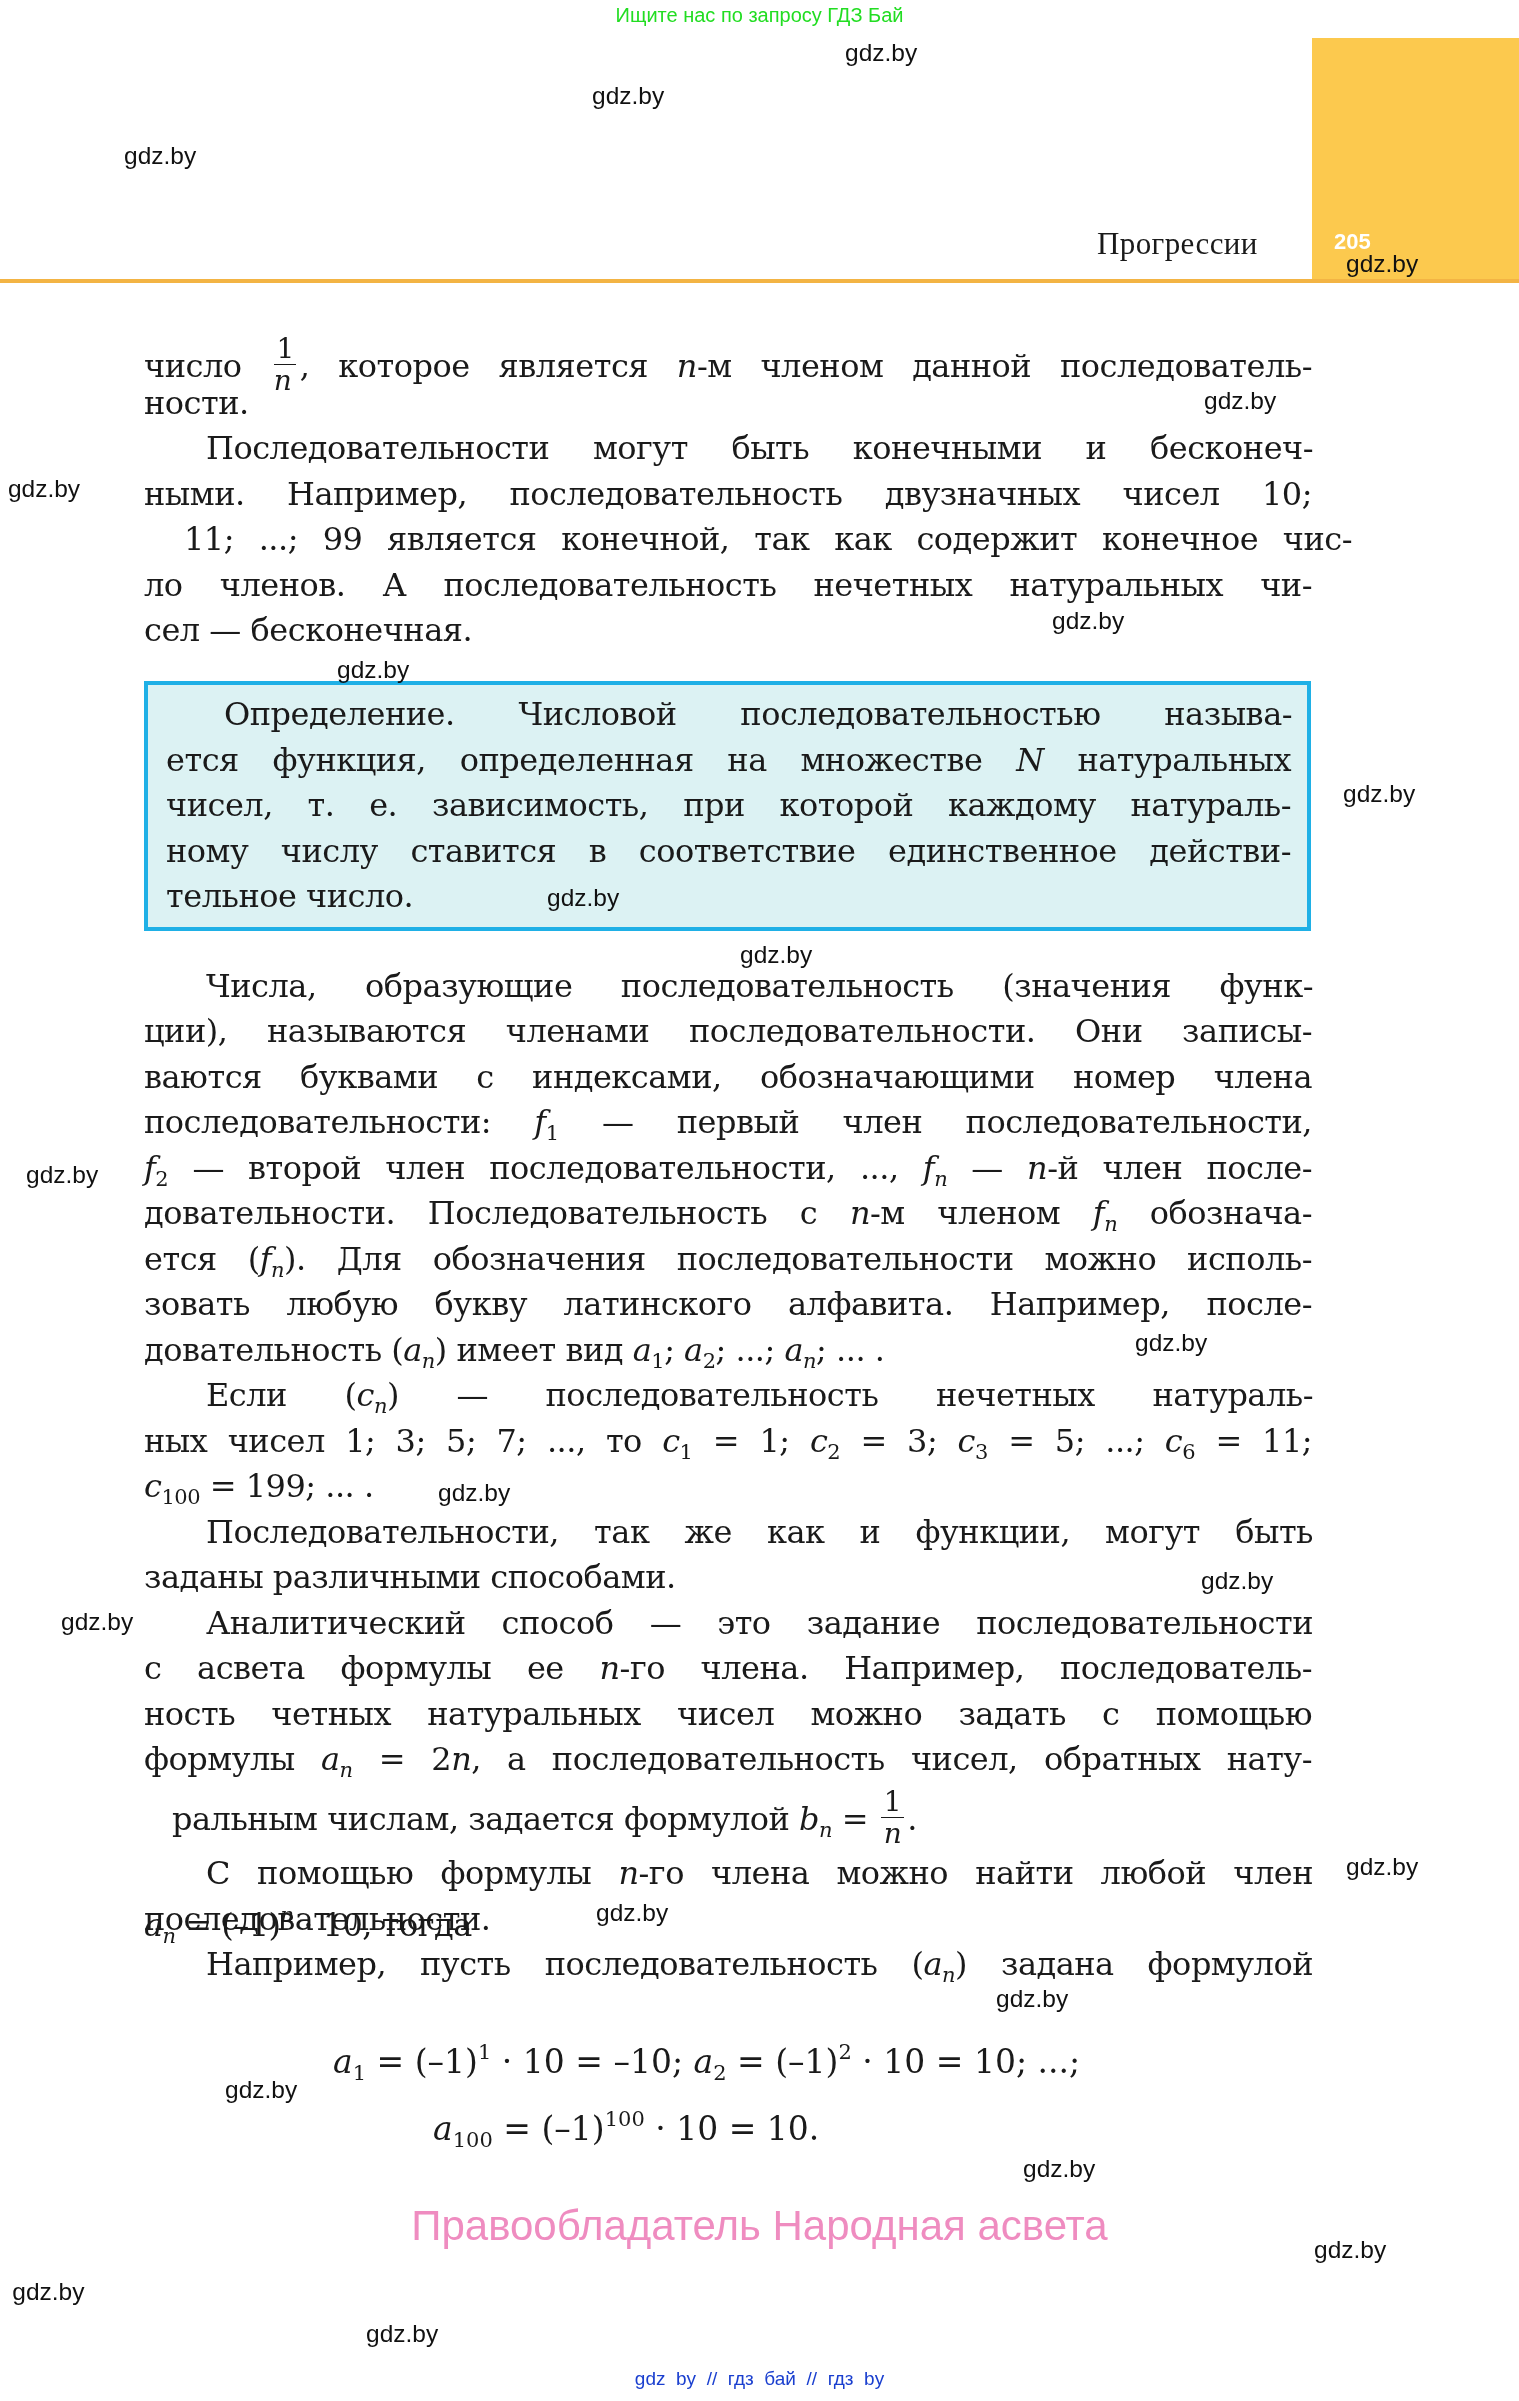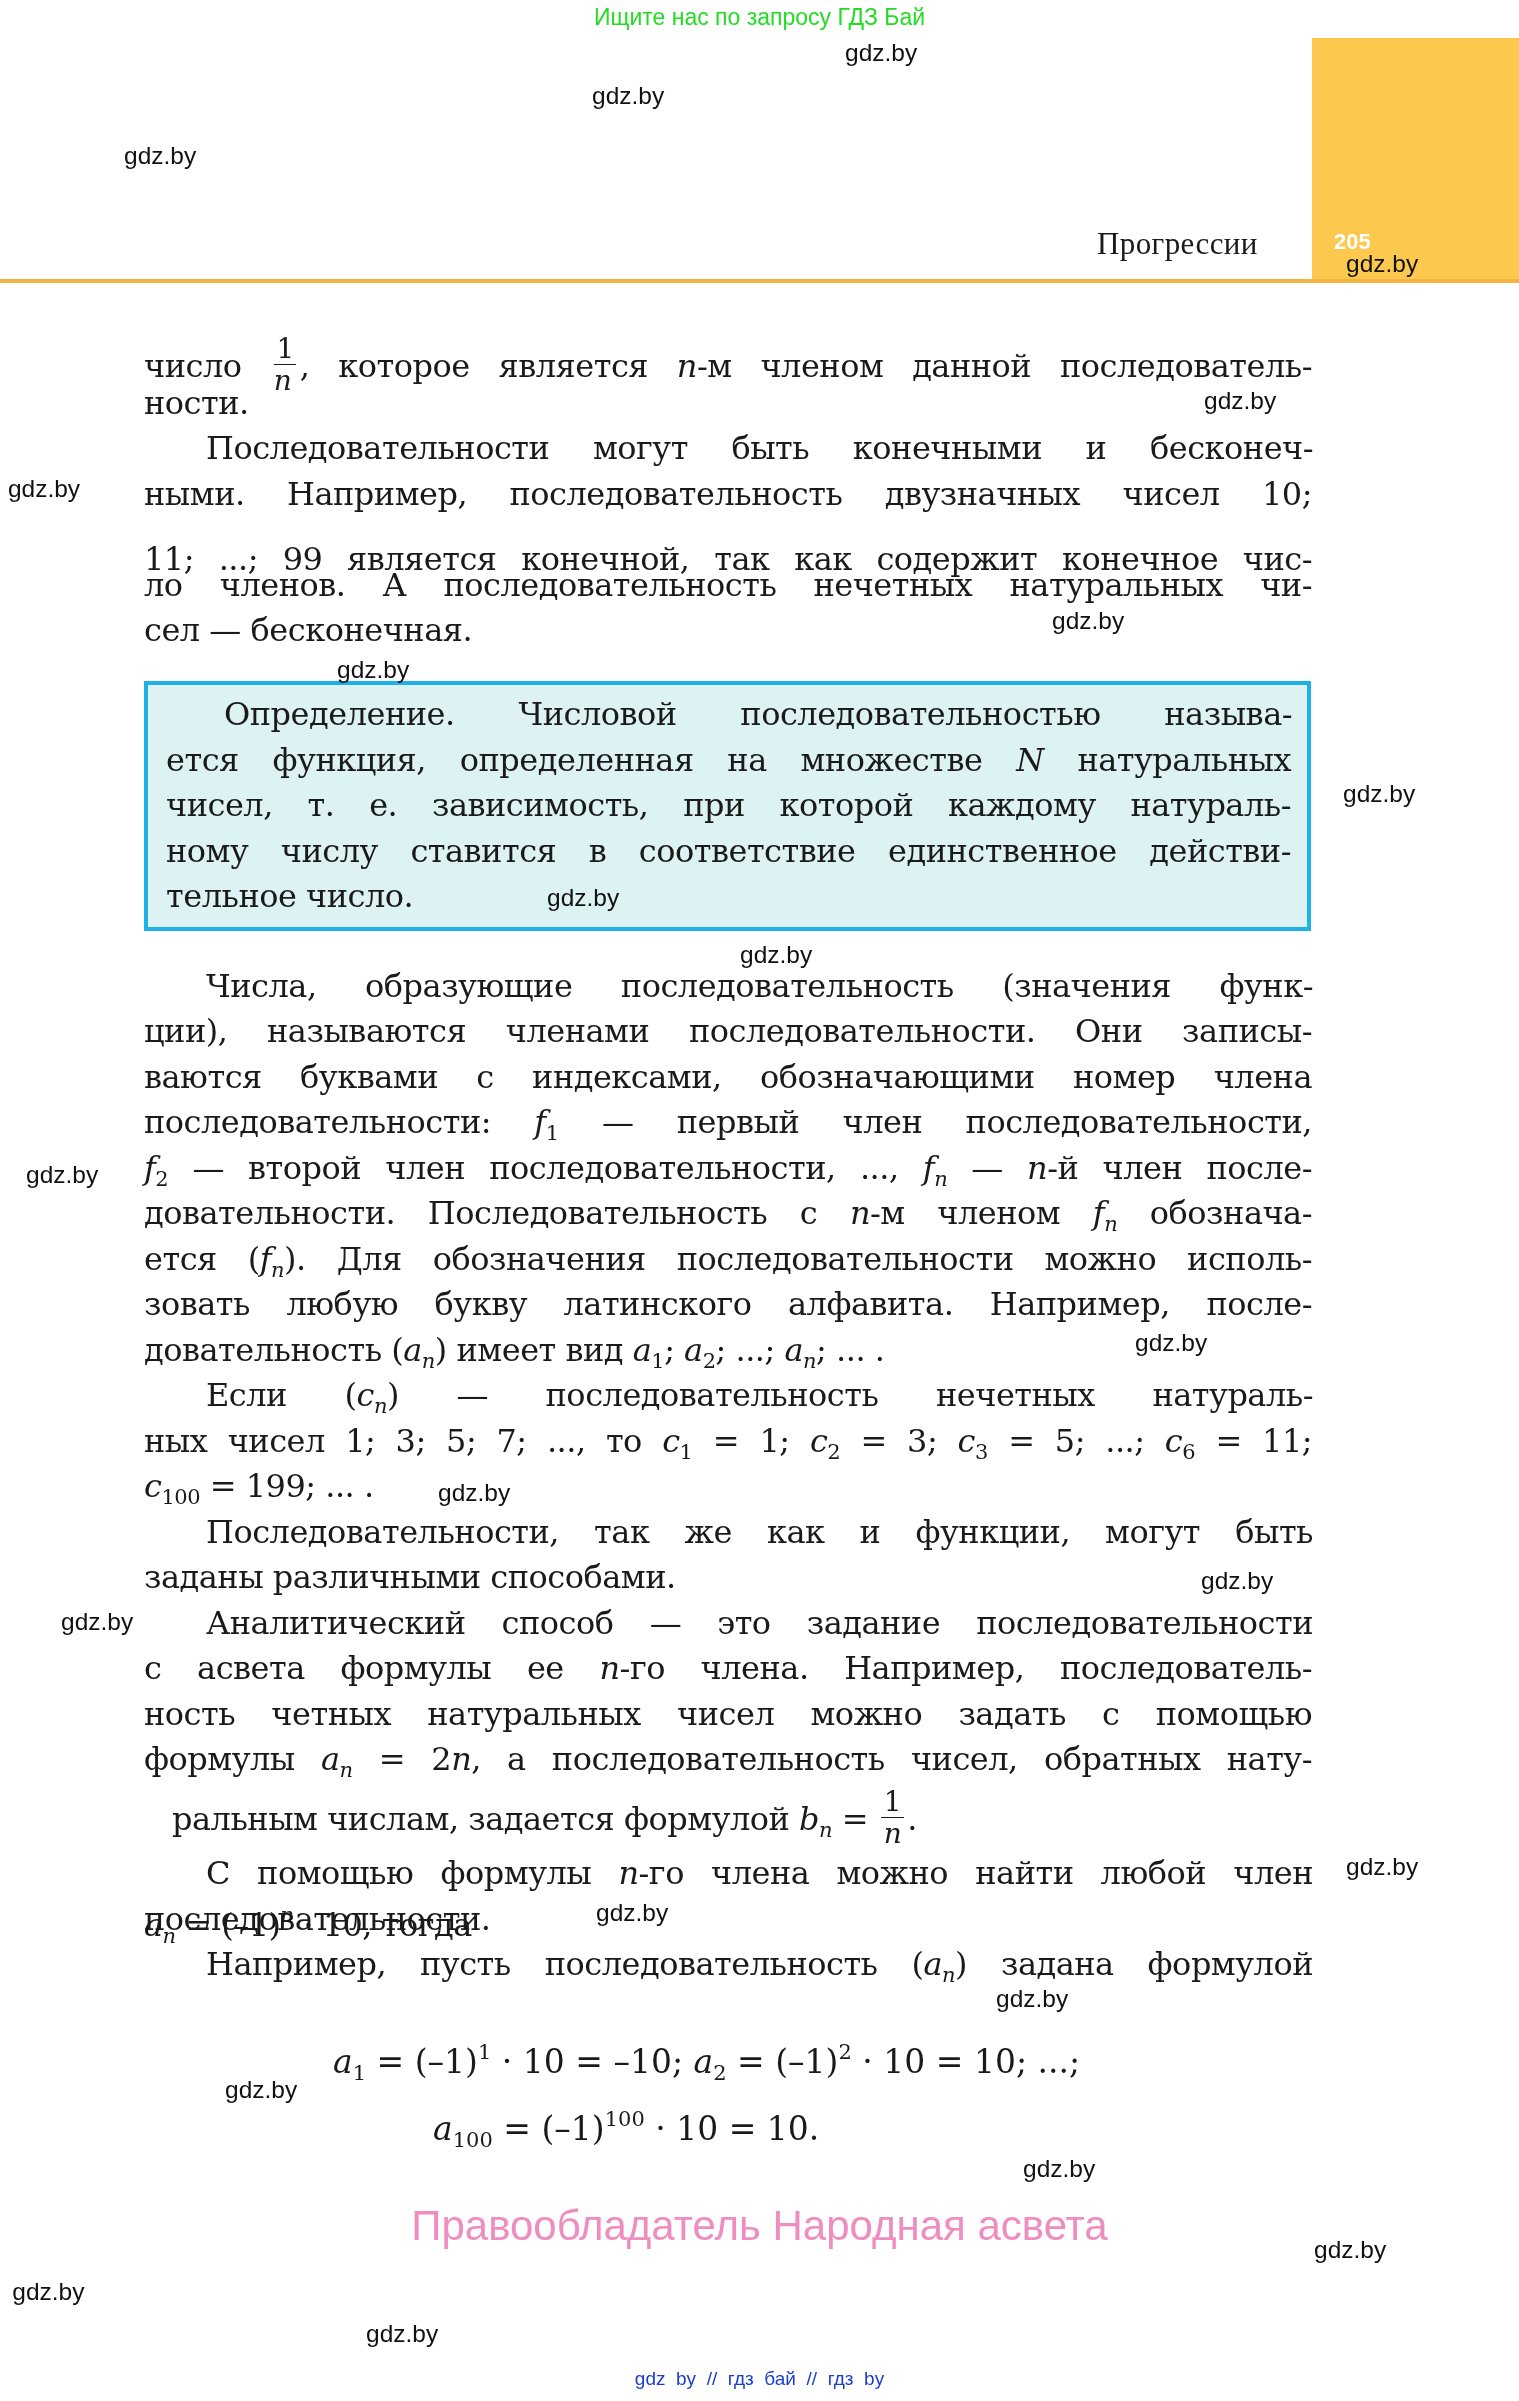--- a/index.html
+++ b/index.html
@@ -1,20 +1,20 @@
 <!DOCTYPE html>
 <html style="font-size:14px"><head>
 <meta charset="utf-8">
 <style>
   html, body { margin:0; padding:0; background:#ffffff; }
   body { width:1519px; height:2401px; position:relative; overflow:hidden;
          font-family:"DejaVu Serif", "Liberation Serif", serif; color:#1a1a1a; }
   .abs { position:absolute; }
   .top-banner { left:0; width:1519px; top:3.5px; text-align:center;
-                font-family:"Liberation Sans", sans-serif; font-size:23px; color:#22dd22; }
+                font-family:"Liberation Sans", sans-serif; font-size:20px; color:#22dd22; }
   .page-tab { left:1312px; top:38px; width:207px; height:244px; background:#fcc94e; }
   .page-number { left:1334px; top:229px; font-family:"Liberation Sans", sans-serif;
                  font-weight:bold; font-size:22px; color:#ffffff; }
   .header-rule { left:0; top:279px; width:1519px; height:3.5px; background:#f3b444; }
   .running-head { left:1097px; top:226px; font-family:"Liberation Serif", serif; font-size:31px;
                   color:#1a1a1a; letter-spacing:0.4px; }
   .line { position:absolute; left:144px; width:1168px; height:46px; line-height:46px;
           font-size:32px; white-space:nowrap; font-family:"DejaVu Serif", serif; letter-spacing:-0.5px; }
   .line.j { text-align:justify; text-align-last:justify; white-space:normal; }
   .line.ind { left:206px; width:1107px; }
@@ -52,21 +52,21 @@
   <i>n</i><span>-м членом данной последователь-</span>
 </div>
 <div class="line" style="top:380px;">ности.</div>
 
 <div class="line j ind" style="top:425px;">
   <span>Последовательности могут быть</span> <b>конечными</b> <span>и</span> <b>бесконеч-</b>
 </div>
 <div class="line j" style="top:471px;">
   <b>ными</b><span>. Например, последовательность двузначных чисел 10;</span>
 </div>
-<div class="line j" style="top:536px;">11; ...; 99 является конечной, так как содержит конечное чис-</div>
+<div class="line j" style="top:516px;margin-left:40px;">11; ...; 99 является конечной, так как содержит конечное чис-</div>
 <div class="line j" style="top:562px;">ло членов. А последовательность нечетных натуральных чи-</div>
 <div class="line" style="top:607px;">сел — бесконечная.</div>
 
 <div class="abs def-box"></div>
 <div class="line j box-line ind" style="top:691px;">
   <b>Определение.</b> <b>Числовой последовательностью</b> <span>называ-</span>
 </div>
 <div class="line j box-line" style="top:737px;">
   <span>ется функция, определенная на множестве</span> <b><i>N</i></b> <span>натуральных</span>
 </div>

